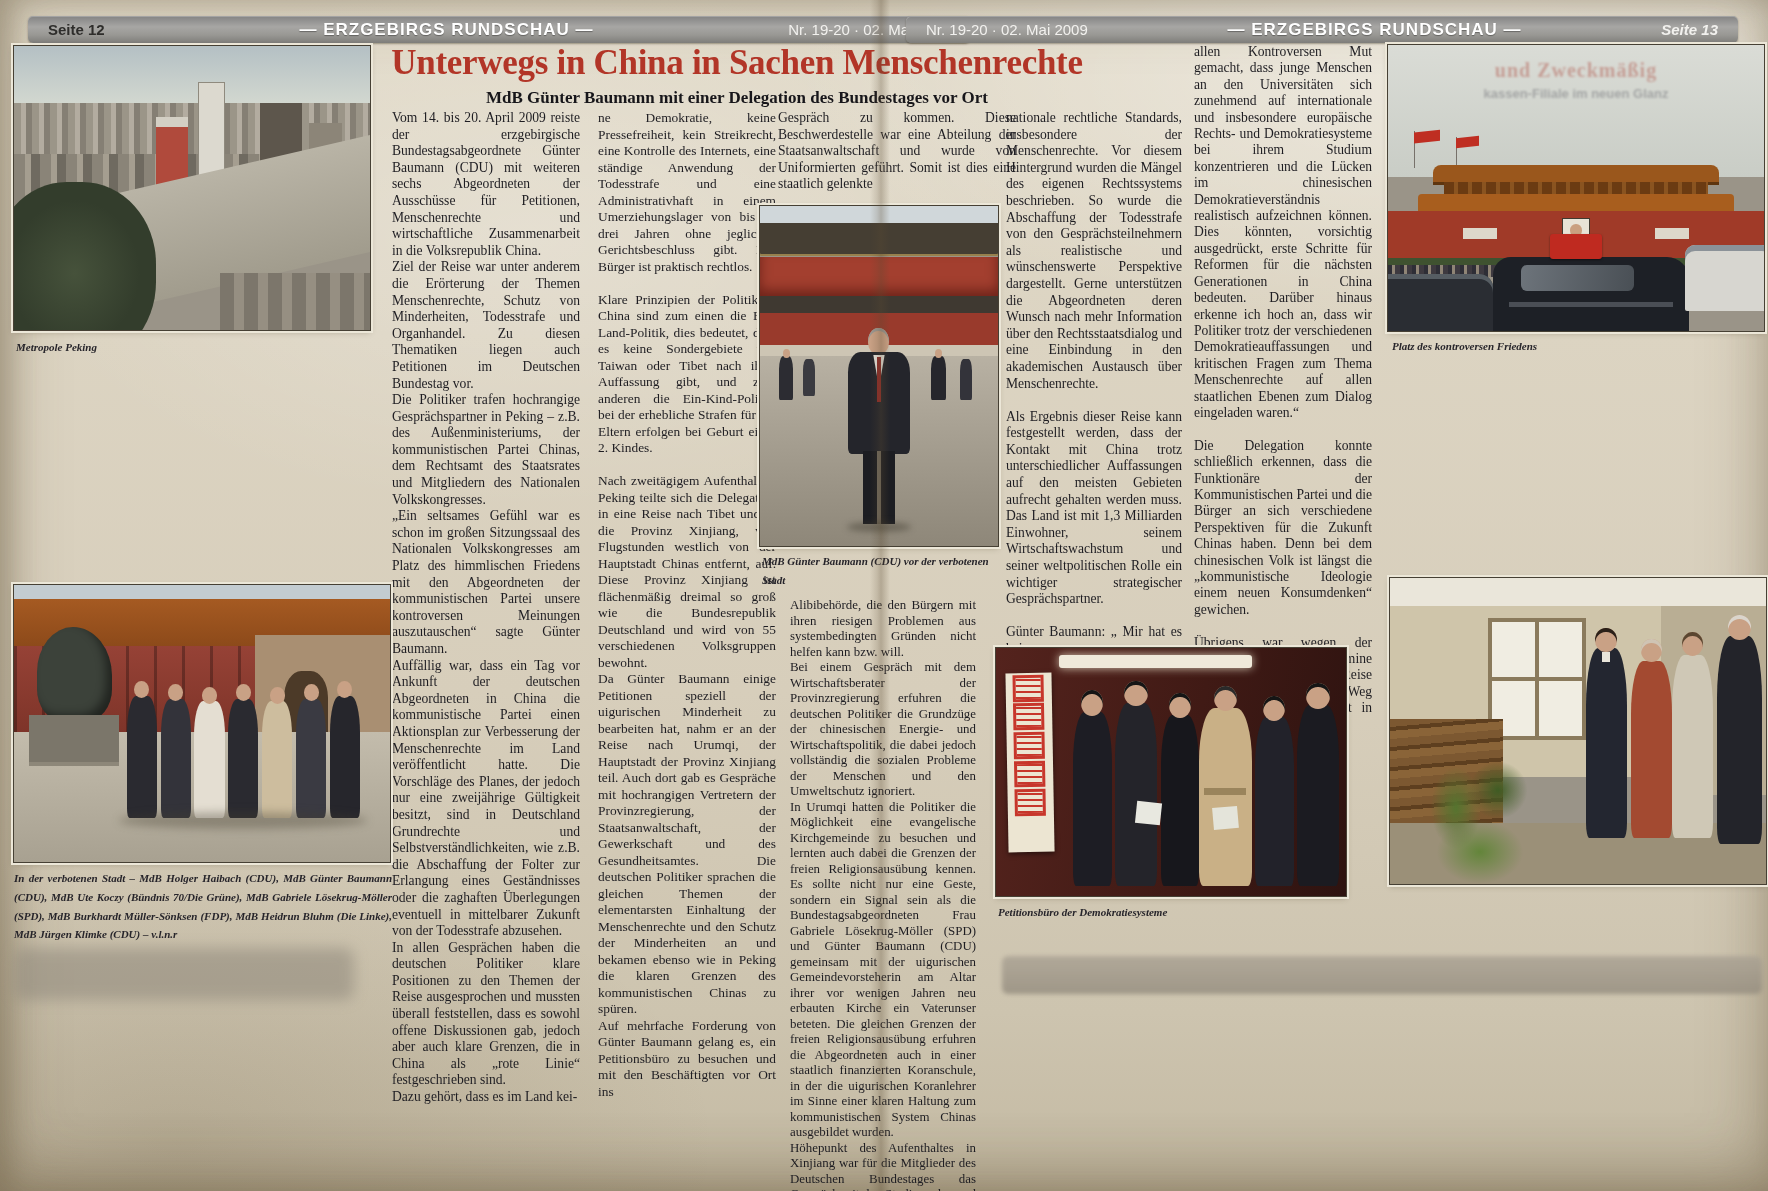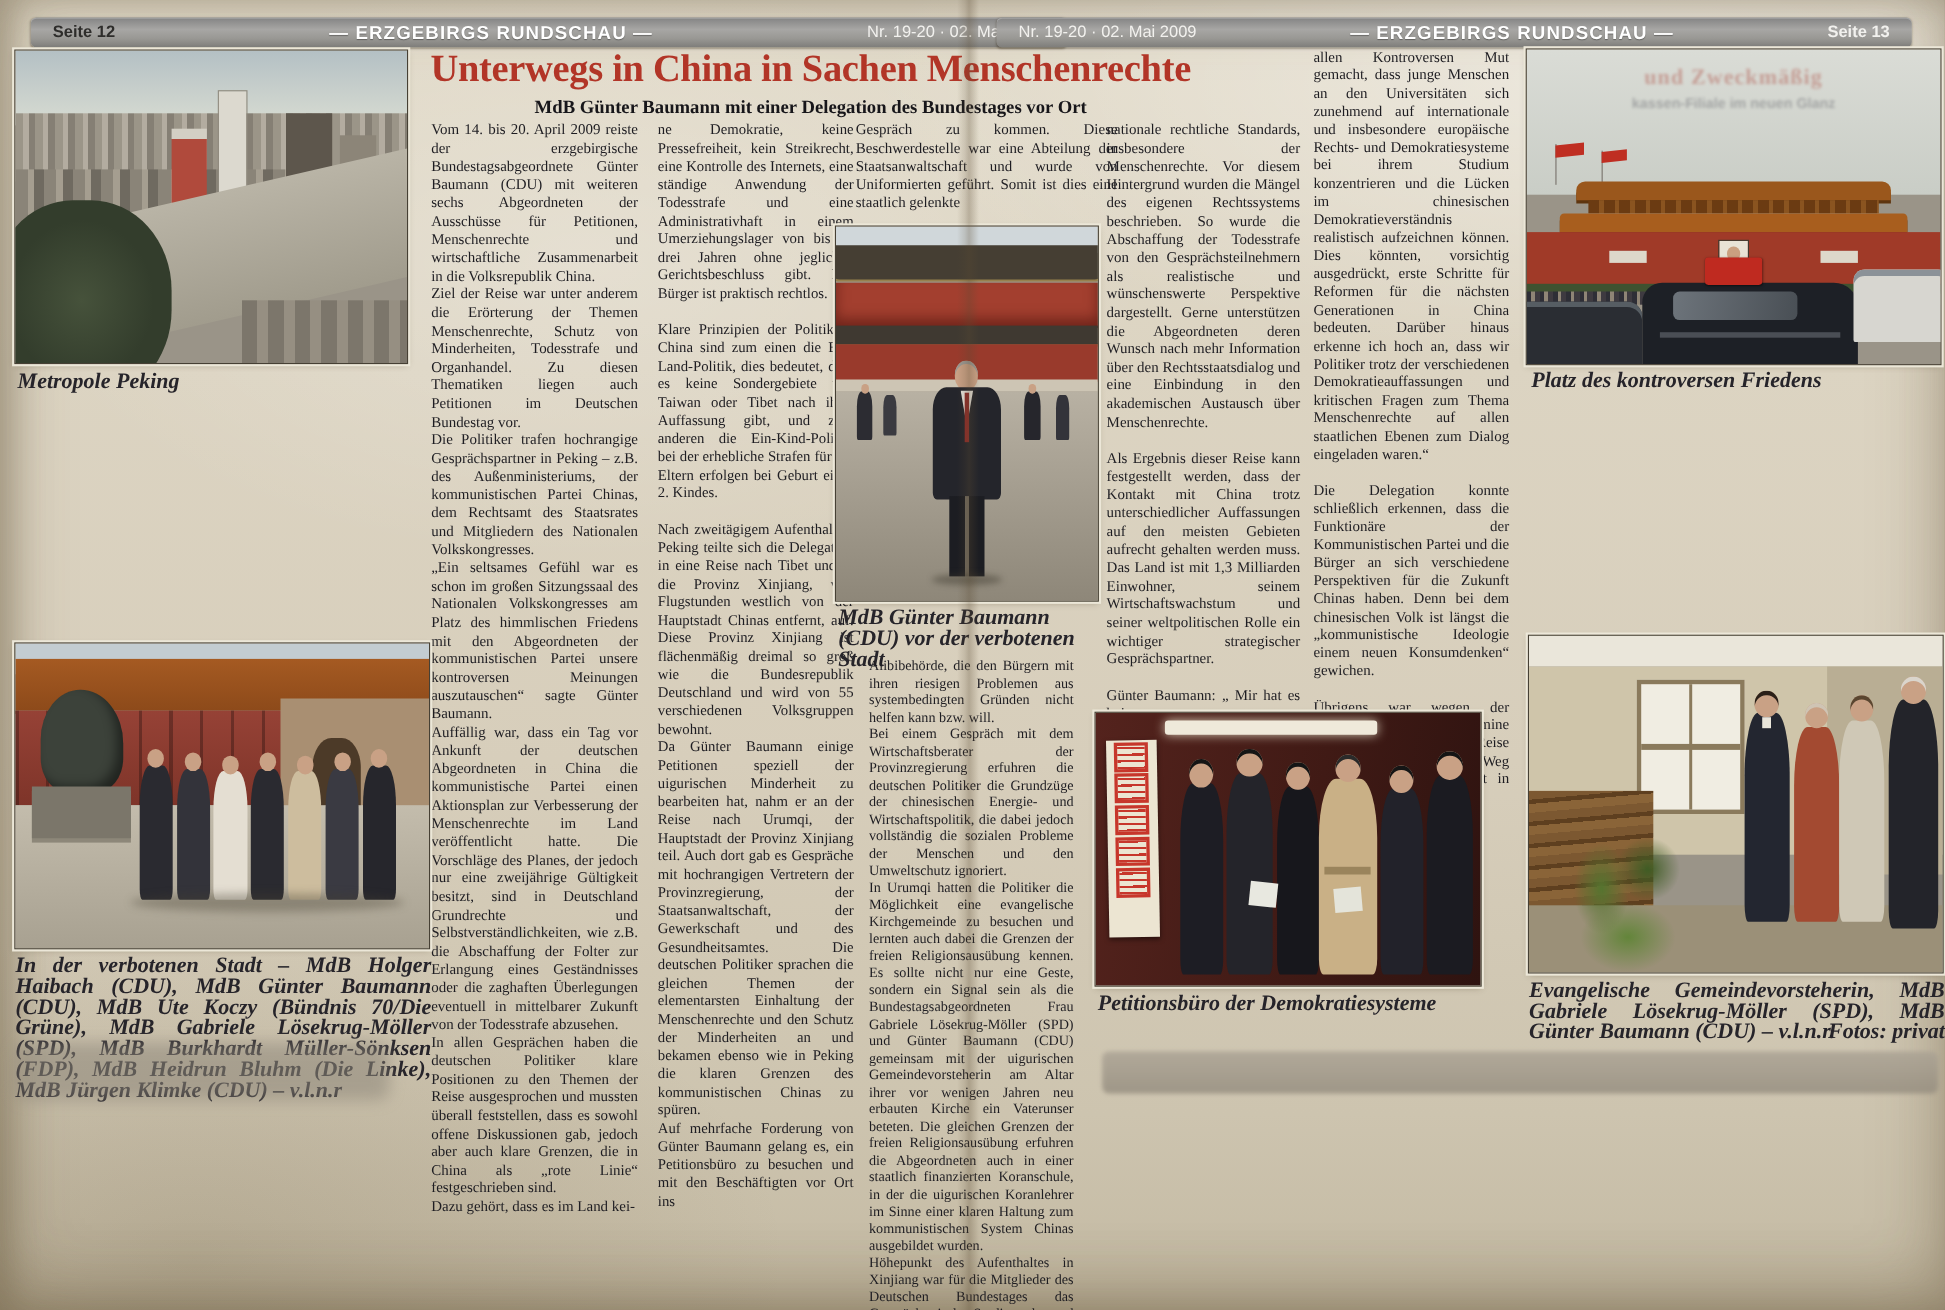--- a/index.html
+++ b/index.html
@@ -15,21 +15,21 @@
   .bar{position:absolute;top:16px;height:27px;border-radius:5px;display:flex;align-items:center;justify-content:space-between;
     padding:0 20px;box-sizing:border-box;
     background:linear-gradient(180deg,#838383 0%,#a7a6a4 40%,#999894 70%,#7e7d7a 100%);
     box-shadow:0 1px 2px rgba(50,40,20,.4), inset 0 1px 0 rgba(255,255,255,.25);
     font-family:"Liberation Sans",sans-serif;font-size:15px;color:#f2f1ee;}
   .bar .mast{font-weight:bold;font-size:17px;letter-spacing:1px;color:#ffffff;text-shadow:0 1px 1px rgba(0,0,0,.35);}
   .headline{position:absolute;text-align:center;font-weight:bold;font-size:35px;line-height:38px;color:#b23527;
     font-family:"Liberation Serif",serif;letter-spacing:-.3px;}
   .subhead{position:absolute;text-align:center;font-weight:bold;font-size:17px;color:#17161a;}
   .col{position:absolute;font-size:13.6px;line-height:16.6px;color:#1e1d22;text-align:justify;white-space:pre-line;}
-  .caption{position:absolute;font-style:italic;font-weight:600;font-size:20px;line-height:18.8px;color:#26242a;}
+  .caption{position:absolute;font-style:italic;font-weight:600;font-size:11px;line-height:18.8px;color:#26242a;}
   .photo{position:absolute;overflow:hidden;outline:1px solid #464034;box-shadow:0 0 0 3px #ece7d8,0 2px 6px rgba(70,58,32,.35);background:#9a9488;}
   .ph{position:absolute;}
   .crease{position:absolute;top:0;height:100%;width:20px;left:870px;
     background:linear-gradient(90deg,transparent,rgba(90,74,50,.16) 35%,rgba(90,74,50,.3) 55%,transparent);}
   .ghost{position:absolute;text-align:center;filter:blur(1.3px);opacity:.38;white-space:nowrap;}
   .ghost .g1{font-weight:bold;font-size:20px;color:#a93f33;letter-spacing:1px;font-family:"Liberation Serif",serif;display:block;}
   .ghost .g2{font-weight:bold;font-size:13px;color:#55555e;font-family:"Liberation Sans",sans-serif;display:block;margin-top:4px;}
   .glyph{width:68%;height:15%;margin:4% auto;border:3px solid #c3241a;box-sizing:border-box;
     background:repeating-linear-gradient(0deg,#c3241a 0 2px,transparent 2px 6px);opacity:.9;}
   .fig{position:absolute;border-radius:30% 30% 8% 8%;}
@@ -41,21 +41,21 @@
 <div class="paper">
 
   <div class="bar" style="left:28px;width:942px;">
     <span style="color:#2e2d2b;font-weight:bold;">Seite 12</span>
     <span class="mast">— ERZGEBIRGS RUNDSCHAU —</span>
     <span>Nr. 19-20 · 02. Mai 2009</span>
   </div>
   <div class="bar" style="left:906px;width:832px;">
     <span>Nr. 19-20 · 02. Mai 2009</span>
     <span class="mast">— ERZGEBIRGS RUNDSCHAU —</span>
-    <span style="font-weight:bold;">Seite 13</span>
+    <span style="font-weight:bold;font-style:italic;">Seite 13</span>
   </div>
 
   <div class="headline" style="left:382px;top:44px;width:710px;">Unterwegs in China in Sachen Menschenrechte</div>
   <div class="subhead" style="left:382px;top:88px;width:710px;">MdB Günter Baumann mit einer Delegation des Bundestages vor Ort</div>
 
   <div class="photo" style="left:14px;top:46px;width:356px;height:284px;">
     <div class="ph" style="left:0;top:0;width:100%;height:24%;background:linear-gradient(#b4c0c4,#d8dcd2);"></div>
     <div class="ph" style="left:0;top:20%;width:100%;height:22%;background:repeating-linear-gradient(90deg,#9b9588 0 7px,#b3aca0 7px 12px,#857f74 12px 18px);"></div>
     <div class="ph" style="left:0;top:38%;width:100%;height:30%;background:repeating-linear-gradient(90deg,#8a8478 0 11px,#a59e90 11px 17px,#6f6a60 17px 26px);"></div>
     <div class="ph" style="left:52%;top:13%;width:7%;height:35%;background:#dcd9cf;outline:1px solid #8f8a7e;"></div>
@@ -243,21 +243,17 @@
     <div class="fig" style="left:64%;top:27%;width:11%;height:58%;background:#a34a31;">
         <div class="head" style="left:24%;top:-12%;width:52%;height:13%;box-shadow:inset 0 4px 0 #cfc4b4;"></div>
       </div>
     <div class="fig" style="left:75%;top:25%;width:11%;height:60%;background:#cfc8b6;">
         <div class="head" style="left:24%;top:-12%;width:52%;height:13%;box-shadow:inset 0 4px 0 #5a4630;"></div>
       </div>
     <div class="fig" style="left:87%;top:19%;width:12%;height:68%;background:#23242a;">
         <div class="head" style="left:24%;top:-10%;width:52%;height:12%;box-shadow:inset 0 4px 0 #dad5cc;"></div>
       </div>
   </div>
-  <div class="caption" style="left:1390px;top:891px;width:378px;text-align:justify;">
-    <span>Evangelische Gemeindevorsteherin, MdB Gabriele Lösekrug-Möller (SPD), MdB Günter Baumann (CDU) – v.l.n.r.</span>
-    <span style="position:absolute;right:0;bottom:0;font-weight:bold;">Fotos: privat</span>
-  </div>
 
   <div class="abs" style="left:14px;top:948px;width:340px;height:52px;background:#8f887b;opacity:.55;filter:blur(7px);border-radius:10px;"></div>
   <div class="abs" style="left:1002px;top:956px;width:760px;height:38px;background:linear-gradient(#aaa294,#948c7e);opacity:.8;filter:blur(2px);border-radius:6px;"></div>
   <div class="crease"></div>
 </div>
 
 </body></html>

